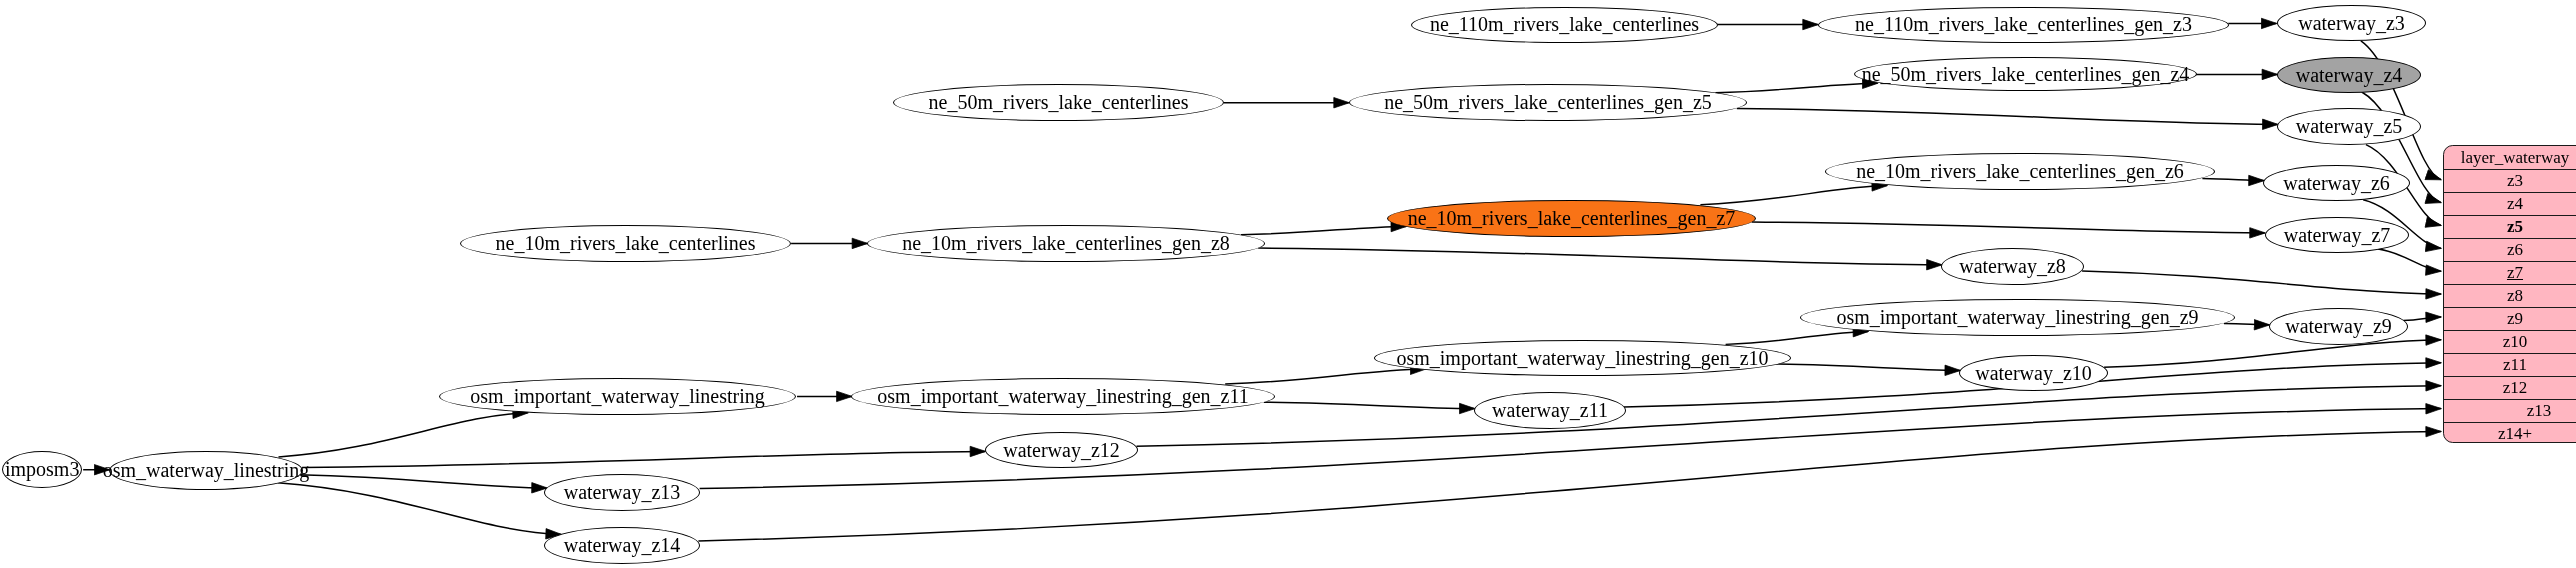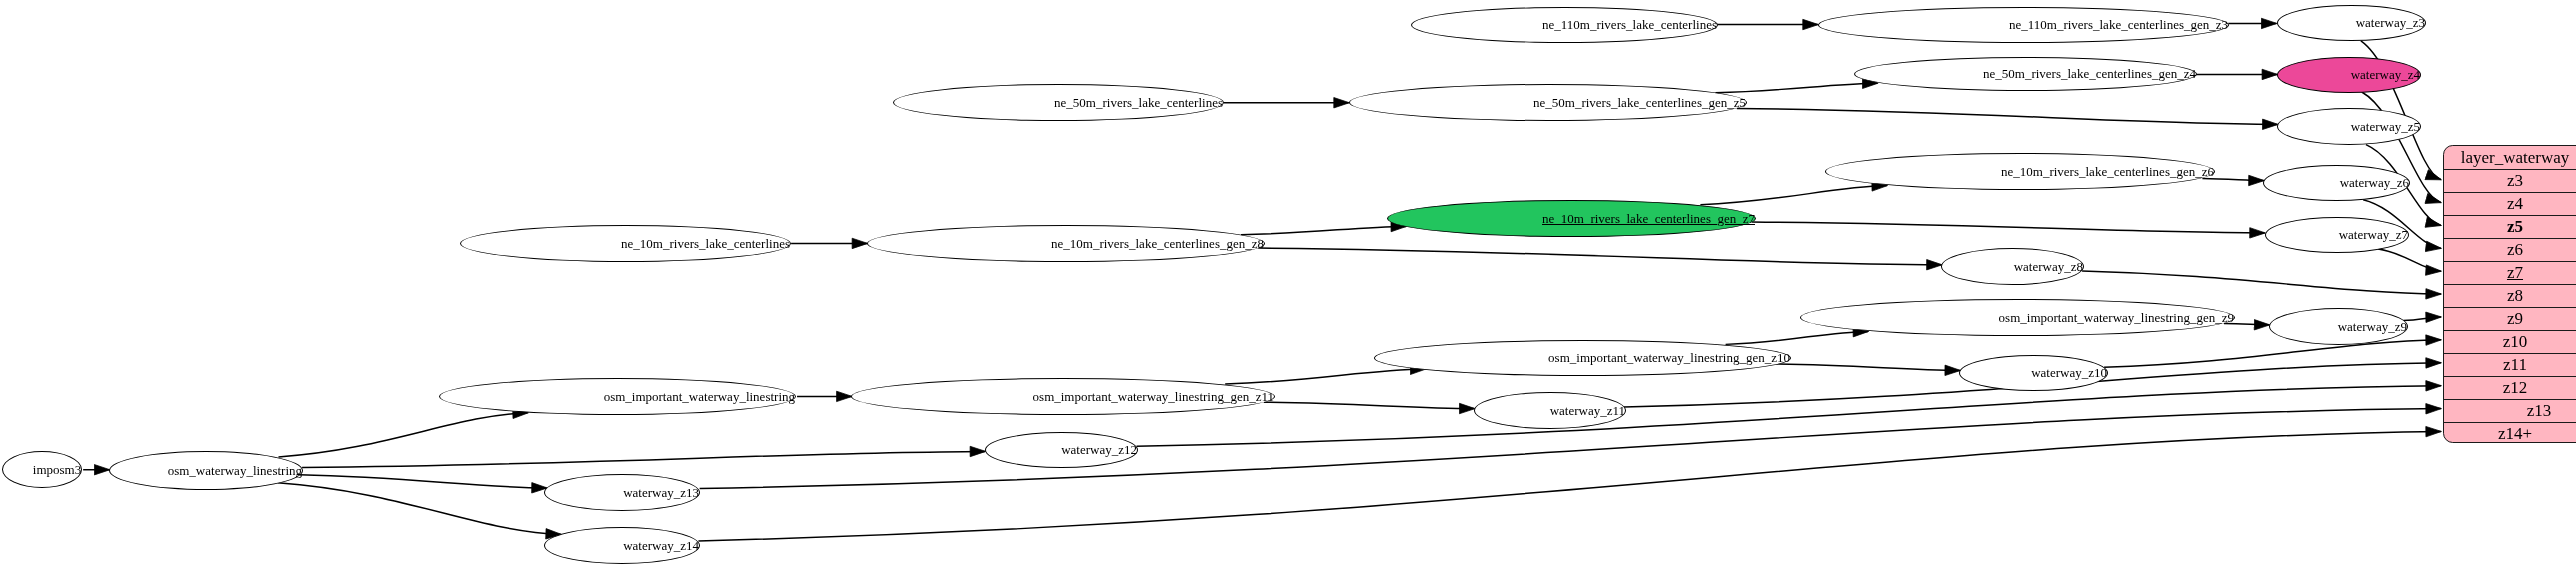--- a/index.html
+++ b/index.html
@@ -17,22 +17,22 @@
     width: 2576px; height: 568px;
   }
   .node {
     position: absolute;
     box-sizing: border-box;
     background: #ffffff;
     border: 1.5px solid #000000;
     border-radius: 50%;
     display: flex;
     align-items: center;
-    justify-content: flex-end;
-    font-size: 13px;
+    justify-content: center;
+    font-size: 20px;
     color: #000000;
     white-space: nowrap;
     z-index: 2;
   }
   .record {
     position: absolute;
     box-sizing: border-box;
     border: 1.5px solid #1a1a1a;
     border-radius: 9.7px;
     overflow: hidden;
@@ -129,30 +129,30 @@
       </div>
       <div class="node" style="left: 1854px; top: 57px; width: 343px; height: 34px; background: rgb(255, 255, 255); border-color: rgb(0, 0, 0);">
         <span>ne_50m_rivers_lake_centerlines_gen_z4</span>
       </div>
       <div class="node" style="left: 460px; top: 225px; width: 331px; height: 37px; background: rgb(255, 255, 255); border-color: rgb(0, 0, 0);">
         <span>ne_10m_rivers_lake_centerlines</span>
       </div>
       <div class="node" style="left: 867px; top: 225px; width: 398px; height: 37px; background: rgb(255, 255, 255); border-color: rgb(0, 0, 0);">
         <span>ne_10m_rivers_lake_centerlines_gen_z8</span>
       </div>
-      <div class="node" style="left: 1387px; top: 200px; width: 369px; height: 37px; background: #22c55e; border-color: rgb(0, 0, 0); text-decoration: underline;">
+      <div class="node" style="left: 1387px; top: 200px; width: 369px; height: 37px; background: #f97316; border-color: rgb(0, 0, 0);">
         <span>ne_10m_rivers_lake_centerlines_gen_z7</span>
       </div>
       <div class="node" style="left: 1825px; top: 153px; width: 390px; height: 37px; background: rgb(255, 255, 255); border-color: rgb(0, 0, 0);">
         <span>ne_10m_rivers_lake_centerlines_gen_z6</span>
       </div>
       <div class="node" style="left: 2277px; top: 5.2px; width: 149px; height: 36px; background: rgb(255, 255, 255); border-color: rgb(0, 0, 0);">
         <span>waterway_z3</span>
       </div>
-      <div class="node" style="left: 2277px; top: 57px; width: 144px; height: 36px; background: #ec4899; border-color: rgb(0, 0, 0);">
+      <div class="node" style="left: 2277px; top: 57px; width: 144px; height: 36px; background: #a3a3a3; border-color: rgb(0, 0, 0);">
         <span>waterway_z4</span>
       </div>
       <div class="node" style="left: 2277px; top: 108px; width: 144px; height: 37px; background: rgb(255, 255, 255); border-color: rgb(0, 0, 0);">
         <span>waterway_z5</span>
       </div>
       <div class="node" style="left: 2263px; top: 165px; width: 147px; height: 36px; background: rgb(255, 255, 255); border-color: rgb(0, 0, 0);">
         <span>waterway_z6</span>
       </div>
       <div class="node" style="left: 2265px; top: 217px; width: 144px; height: 36px; background: rgb(255, 255, 255); border-color: rgb(0, 0, 0);">
         <span>waterway_z7</span>

